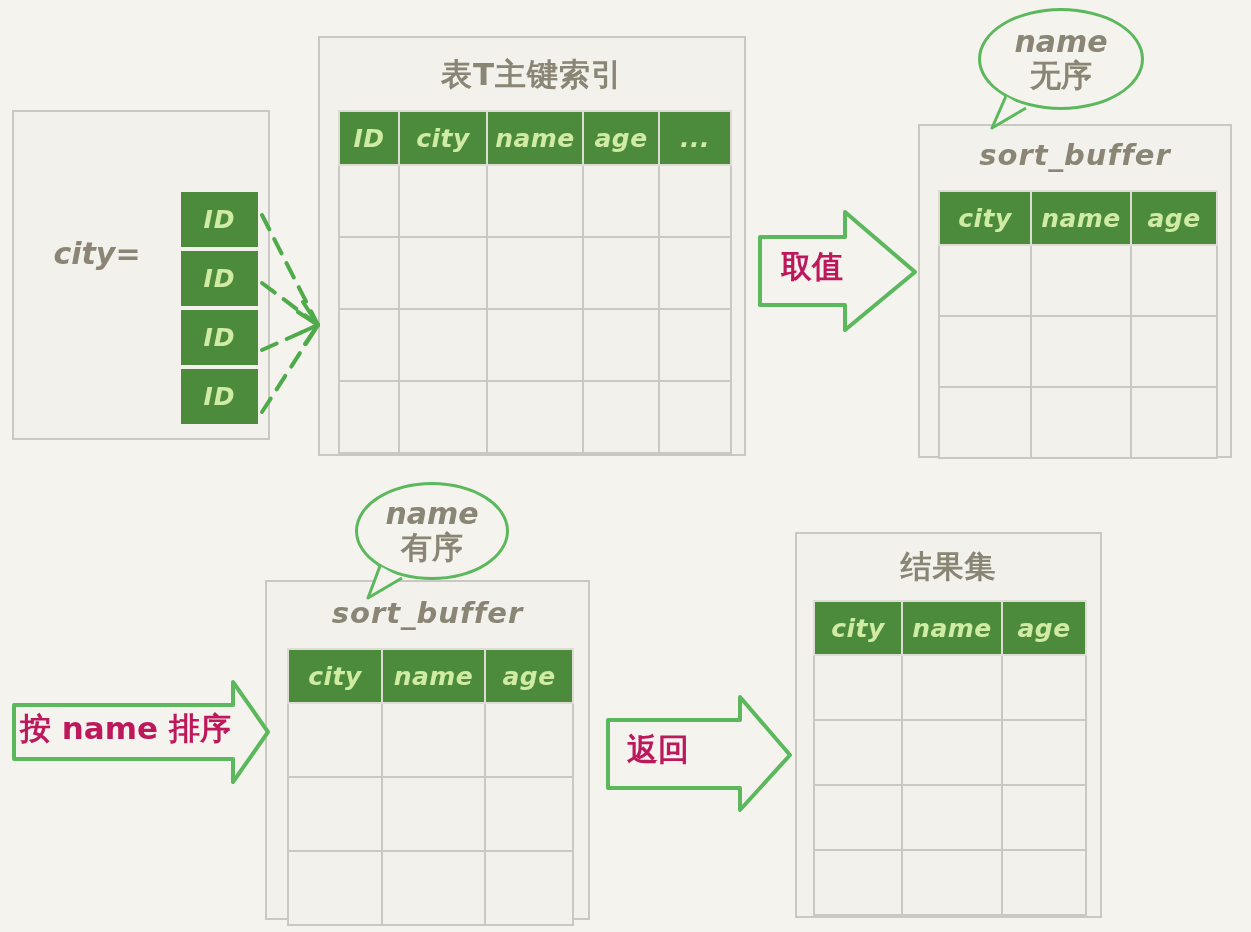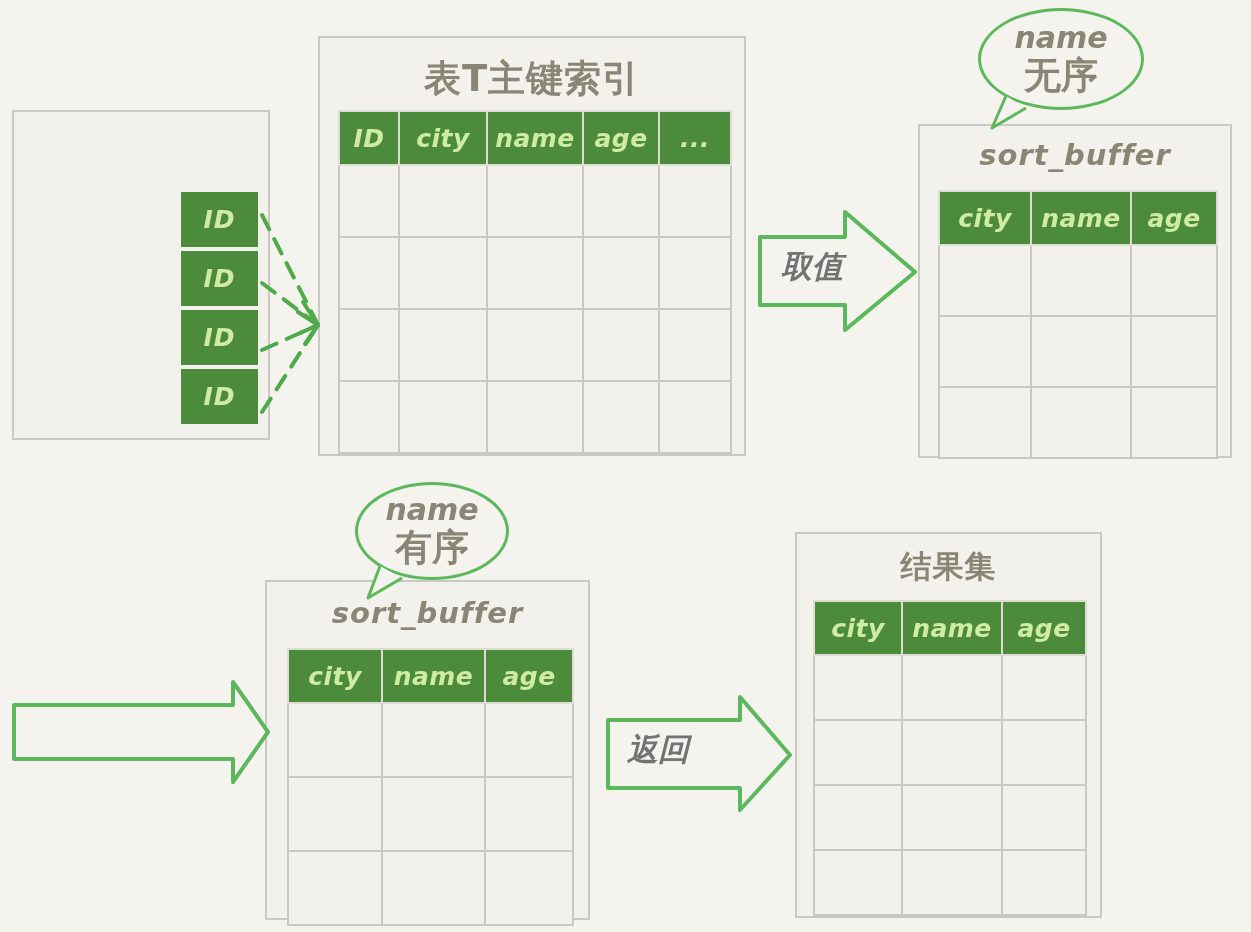--- a/index.html
+++ b/index.html
@@ -77,21 +77,21 @@
     background:#4d8b3c;
     color:#cfeca2;
     border:2px solid #f2f1ec;
     box-sizing:border-box;
     display:flex;align-items:center;justify-content:center;
     font-size:25px;font-weight:700;font-style:italic;letter-spacing:1px;
   }
 
   
   #t-table{left:318px;top:36px;width:428px;height:420px;}
-  #t-table .panel-title{top:16px;font-size:37px;}
+  #t-table .panel-title{top:16px;font-size:31px;}
 
   
   #sb-top{left:918px;top:124px;width:314px;height:334px;}
   #sb-top .panel-title{top:12px;font-size:29px;font-style:italic;}
 
   
   #sb-bottom{left:265px;top:580px;width:325px;height:340px;}
   #sb-bottom .panel-title{top:14px;font-size:29px;font-style:italic;}
 
   
@@ -105,40 +105,40 @@
     border-radius:50%;
     background:#f4f3ee;
     display:flex;flex-direction:column;
     align-items:center;justify-content:center;
     color:#8a8574;
     font-weight:700;
     line-height:1.12;
     text-align:center;
   }
   .bubble .l1{font-size:30px;font-style:italic;}
-  .bubble .l2{font-size:37px;}
+  .bubble .l2{font-size:31px;}
 
   
   .arrow-label{
     position:absolute;
-    color:#737373;
+    color:#be185d;
     font-weight:700;
     white-space:nowrap;
     pointer-events:none;
-    font-style:italic;
   }
   svg{position:absolute;left:0;top:0;overflow:visible;}
 </style>
 </head>
 <body>
 
 <div id="stage">
 
   <div class="panel" id="city-index">
     <div class="cond">
+      <div>city=</div>
     </div>
     <div class="idcol">
       <div class="idcell">ID</div>
       <div class="idcell">ID</div>
       <div class="idcell">ID</div>
       <div class="idcell">ID</div>
     </div>
   </div>
 
   <div class="panel" id="t-table">
@@ -332,15 +332,16 @@
 
     <polygon points="14,705 233,705 233,682 268,732 233,782 233,759 14,759" fill="none" stroke="#5cb85c" stroke-width="4" stroke-linejoin="round"></polygon>
 
     <polygon points="608,720 740,720 740,697 790,755 740,810 740,788 608,788" fill="none" stroke="#5cb85c" stroke-width="4" stroke-linejoin="round"></polygon>
 
     <path d="M1006 96 L992 128 L1026 108" fill="#f4f3ee" stroke="#5cb85c" stroke-width="3" stroke-linejoin="round"></path>
     <path d="M380 566 L368 598 L402 578" fill="#f4f3ee" stroke="#5cb85c" stroke-width="3" stroke-linejoin="round"></path>
   </svg>
 
   <div class="arrow-label" style="left:781px;top:246px;font-size:31px;">取值</div>
+  <div class="arrow-label" style="left:20px;top:708px;font-size:31px;">按 name 排序</div>
   <div class="arrow-label" style="left:627px;top:729px;font-size:31px;">返回</div>
 
 </div>
 
 </body></html>

